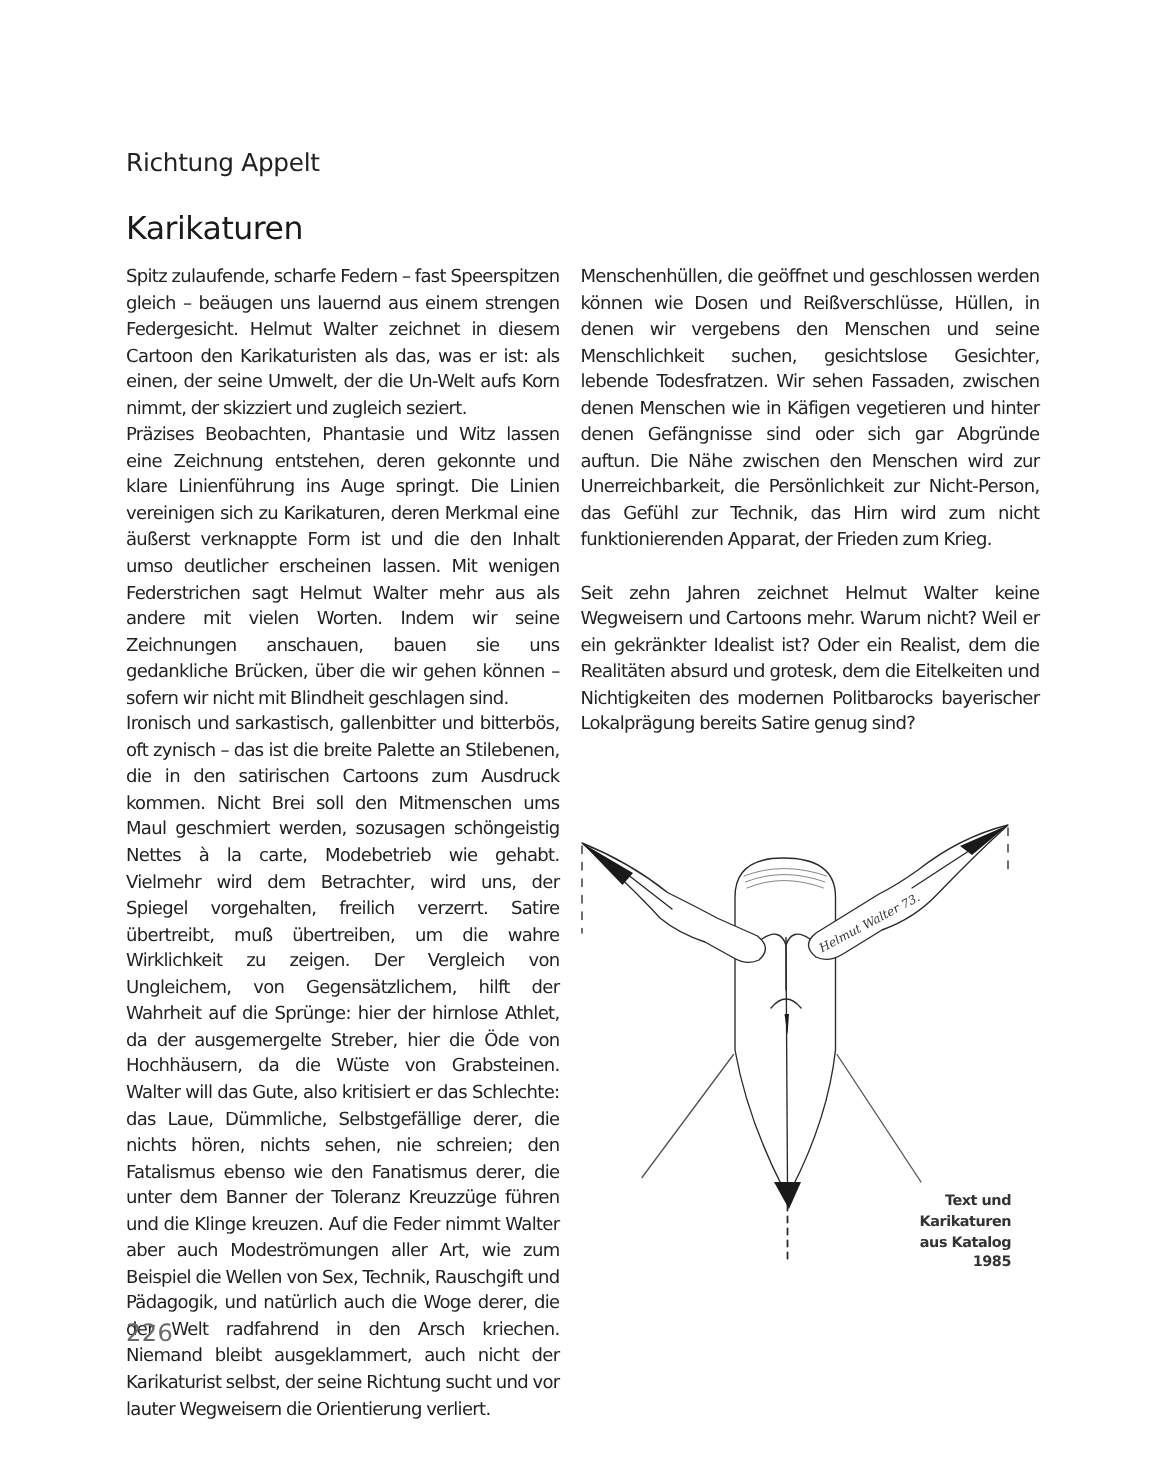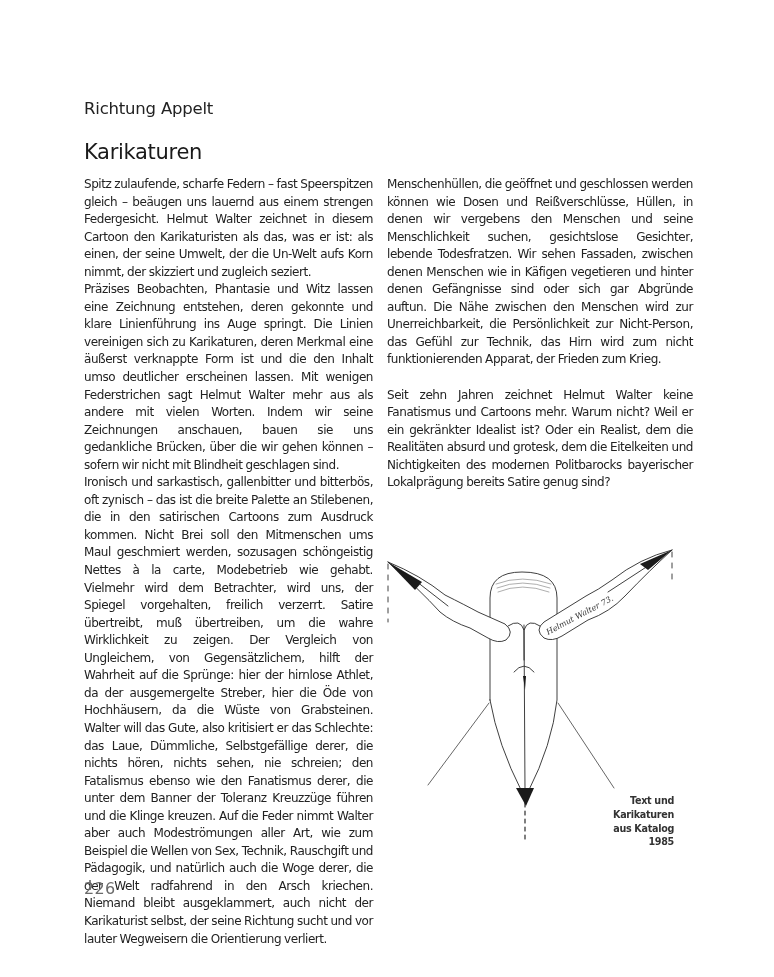--- a/index.html
+++ b/index.html
@@ -27,21 +27,21 @@
 <div class="title">Karikaturen</div>
 
 <div class="col col-left">
   <p>Spitz zulaufende, scharfe Federn – fast Speerspitzen gleich – beäugen uns lauernd aus einem strengen Federgesicht. Helmut Walter zeichnet in diesem Cartoon den Karikaturisten als das, was er ist: als einen, der seine Umwelt, der die Un-Welt aufs Korn nimmt, der skizziert und zugleich seziert.</p>
   <p>Präzises Beobachten, Phantasie und Witz lassen eine Zeichnung entstehen, deren gekonnte und klare Linienführung ins Auge springt. Die Linien vereinigen sich zu Karikaturen, deren Merkmal eine äußerst verknappte Form ist und die den Inhalt umso deutlicher erscheinen lassen. Mit wenigen Federstrichen sagt Helmut Walter mehr aus als andere mit vielen Worten. Indem wir seine Zeichnungen anschauen, bauen sie uns gedankliche Brücken, über die wir gehen können – sofern wir nicht mit Blindheit geschlagen sind.</p>
   <p>Ironisch und sarkastisch, gallenbitter und bitterbös, oft zynisch – das ist die breite Palette an Stilebenen, die in den satirischen Cartoons zum Ausdruck kommen. Nicht Brei soll den Mitmenschen ums Maul geschmiert werden, sozusagen schöngeistig Nettes à la carte, Modebetrieb wie gehabt. Vielmehr wird dem Betrachter, wird uns, der Spiegel vorgehalten, freilich verzerrt. Satire übertreibt, muß übertreiben, um die wahre Wirklichkeit zu zeigen. Der Vergleich von Ungleichem, von Gegensätzlichem, hilft der Wahrheit auf die Sprünge: hier der hirnlose Athlet, da der ausgemergelte Streber, hier die Öde von Hochhäusern, da die Wüste von Grabsteinen. Walter will das Gute, also kritisiert er das Schlechte: das Laue, Dümmliche, Selbstgefällige derer, die nichts hören, nichts sehen, nie schreien; den Fatalismus ebenso wie den Fanatismus derer, die unter dem Banner der Toleranz Kreuzzüge führen und die Klinge kreuzen. Auf die Feder nimmt Walter aber auch Modeströmungen aller Art, wie zum Beispiel die Wellen von Sex, Technik, Rauschgift und Pädagogik, und natürlich auch die Woge derer, die der Welt radfahrend in den Arsch kriechen. Niemand bleibt ausgeklammert, auch nicht der Karikaturist selbst, der seine Richtung sucht und vor lauter Wegweisern die Orientierung verliert.</p>
 </div>
 
 <div class="col col-right">
   <p>Menschenhüllen, die geöffnet und geschlossen werden können wie Dosen und Reißverschlüsse, Hüllen, in denen wir vergebens den Menschen und seine Menschlichkeit suchen, gesichtslose Gesichter, lebende Todesfratzen. Wir sehen Fassaden, zwischen denen Menschen wie in Käfigen vegetieren und hinter denen Gefängnisse sind oder sich gar Abgründe auftun. Die Nähe zwischen den Menschen wird zur Unerreichbarkeit, die Persönlichkeit zur Nicht-Person, das Gefühl zur Technik, das Hirn wird zum nicht funktionierenden Apparat, der Frieden zum Krieg.</p>
-  <p class="gap">Seit zehn Jahren zeichnet Helmut Walter keine Fanatismus und Cartoons mehr. Warum nicht? Weil er ein gekränkter Idealist ist? Oder ein Realist, dem die Realitäten absurd und grotesk, dem die Eitelkeiten und Nichtigkeiten des modernen Politbarocks bayerischer Lokalprägung bereits Satire genug sind?</p>
+  <p class="gap">Seit zehn Jahren zeichnet Helmut Walter keine Wegweisern und Cartoons mehr. Warum nicht? Weil er ein gekränkter Idealist ist? Oder ein Realist, dem die Realitäten absurd und grotesk, dem die Eitelkeiten und Nichtigkeiten des modernen Politbarocks bayerischer Lokalprägung bereits Satire genug sind?</p>
 </div>
 
 <svg class="drawing" viewBox="380 540 310 310" xmlns="http://www.w3.org/2000/svg">
   <g fill="none" stroke="#2a2a2a" stroke-width="0.9" stroke-linecap="round" stroke-linejoin="round">
 
     <path d="M490 700 L490 598 Q490 572 522 572 Q557 572 557 598 L557 700 Q552 745 528 792 L522 792 Q498 745 490 700 Z" fill="#fff"></path>
 
     <path d="M496 584 Q522 574 551 584 M497 588 Q522 578 550 588 M498 592 Q522 582 549 592" stroke="#777" stroke-width="0.6"></path>
 
     <path d="M524 625 L525 790"></path>

